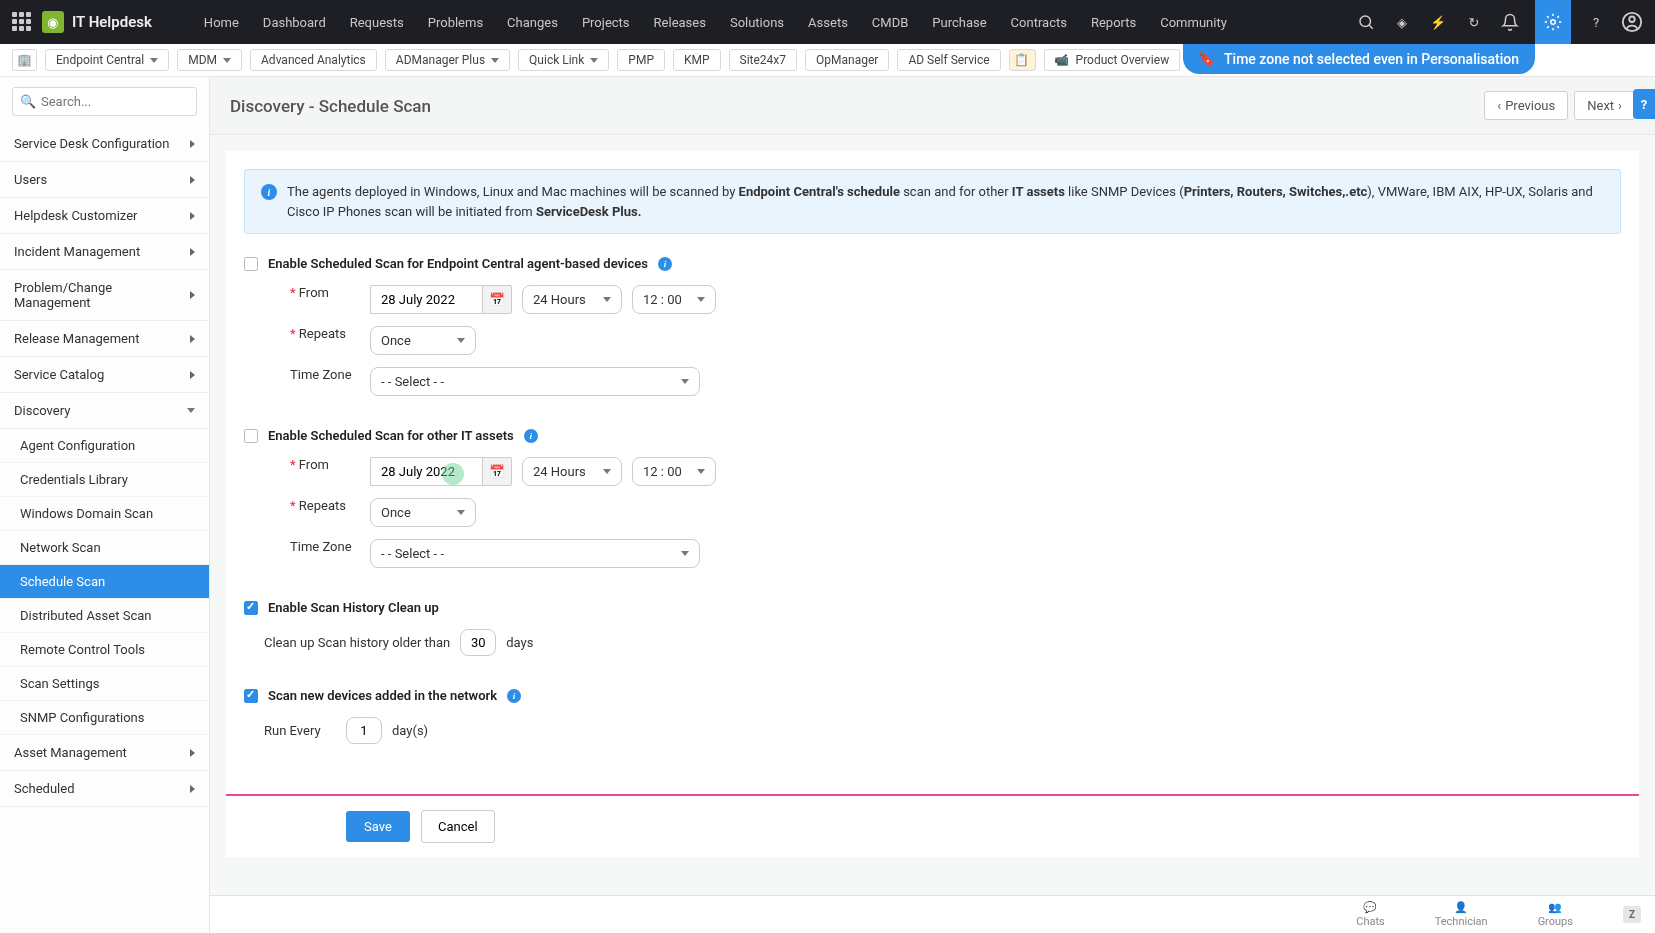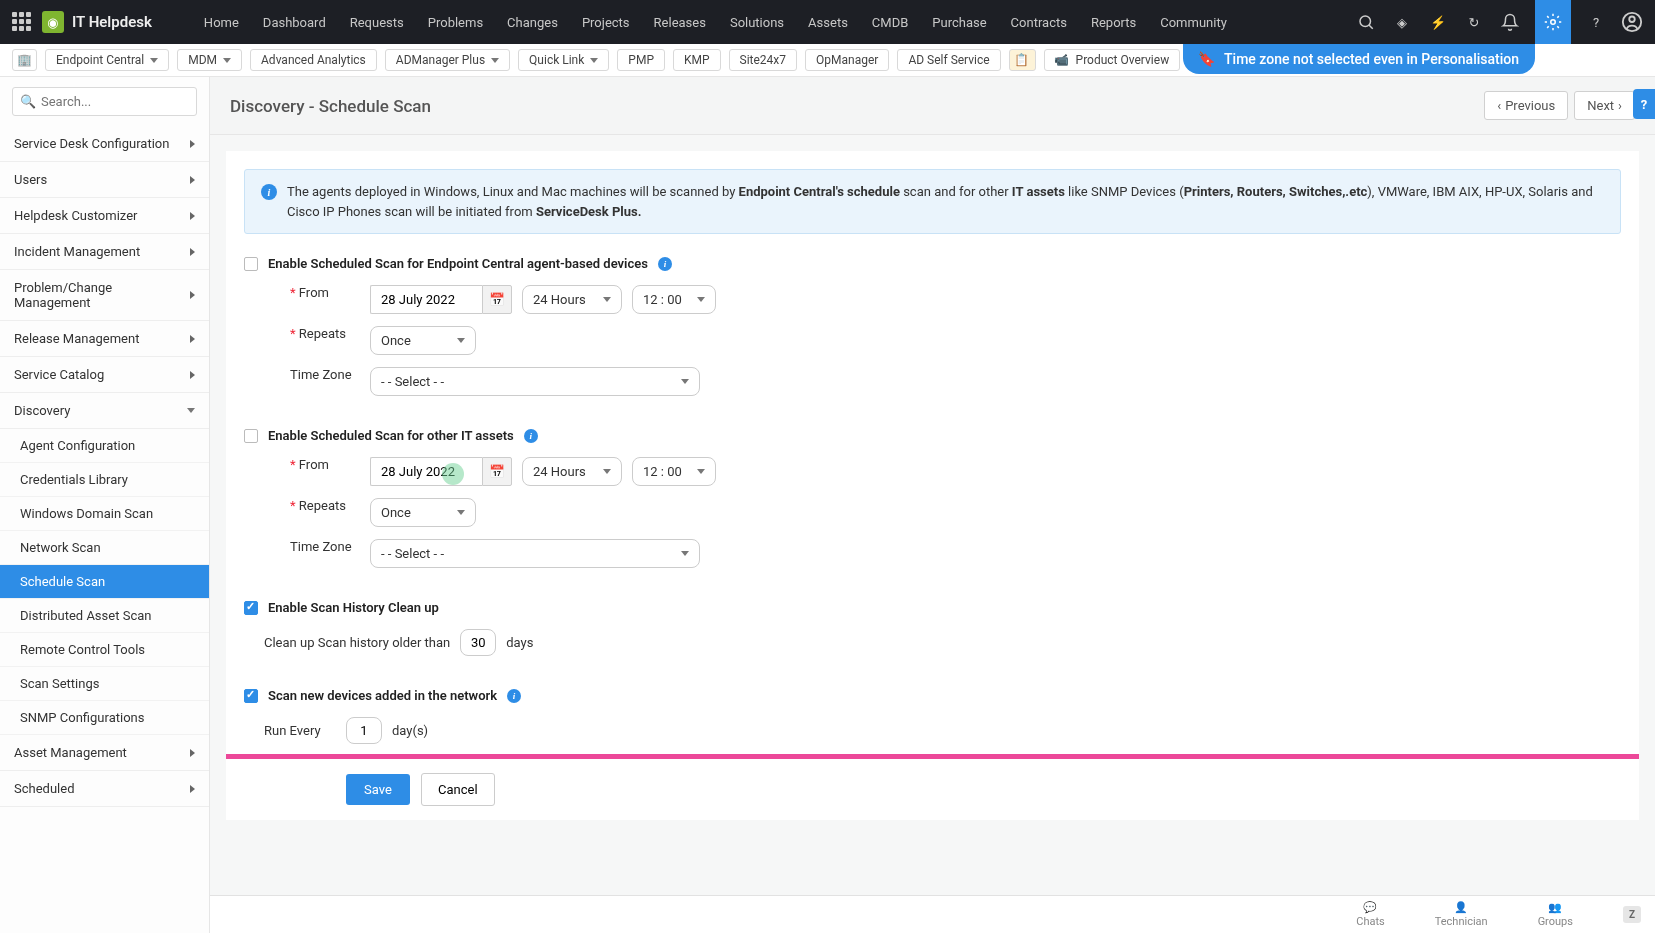--- a/index.html
+++ b/index.html
@@ -48,21 +48,21 @@
 .date-wrap{display:flex}
 .date-wrap .input{width:112px;border-right:none;border-radius:2px 0 0 2px}
 .date-btn{width:30px;border:1px solid #ccc;background:#f2f2f2;border-radius:0 2px 2px 0;cursor:pointer;display:flex;align-items:center;justify-content:center}
 .select{display:flex;align-items:center;justify-content:space-between;cursor:pointer}
 .sel-100{width:100px}
 .sel-84{width:84px}
 .sel-106{width:106px}
 .sel-320{width:330px}
 .inline-input{width:36px;text-align:center;padding:5px}
 .cleanup-row,.runevery-row{display:flex;align-items:center;gap:10px;padding:6px 0 6px 20px;font-size:13px}
-.footer{border-top:5px solid #ec4899;padding:14px 0 14px 120px;}
+.footer{border-top:2px solid #ec4899;padding:14px 0 14px 120px;margin-top:40px}
 .btn-save{background:#2e8de6;color:#fff;border:none;padding:8px 18px;border-radius:3px;font-size:13px;cursor:pointer;margin-right:8px}
 .btn-cancel{background:#fff;border:1px solid #ccc;padding:8px 16px;border-radius:3px;font-size:13px;cursor:pointer}
 .help-tab{position:absolute;right:0;top:12px;background:#2e8de6;color:#fff;width:22px;height:30px;border-radius:4px 0 0 4px;display:flex;align-items:center;justify-content:center;cursor:pointer;font-weight:bold}
 .bottombar{position:fixed;bottom:0;right:0;left:210px;height:38px;border-top:1px solid #e2e2e2;background:#fff;display:flex;align-items:center;justify-content:flex-end;padding:0 14px;gap:50px;font-size:11px;color:#888}
 .bb-item{display:flex;flex-direction:column;align-items:center;gap:1px;cursor:pointer}
 .zoho{background:#e6e6e6;padding:3px 6px;border-radius:3px;font-size:10px;font-weight:600;color:#666}
 .content-inner{padding-top:18px}
 .cursor-fx{position:absolute;width:22px;height:22px;border-radius:50%;background:rgba(110,210,150,.5);left:414px;top:283px;pointer-events:none}
 </style>
 </head>

